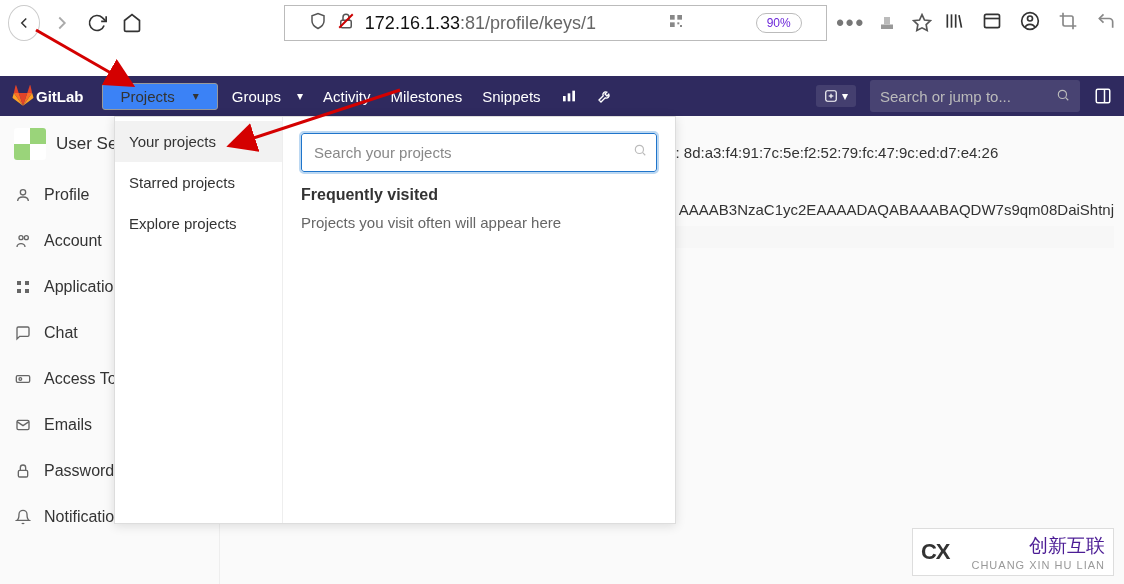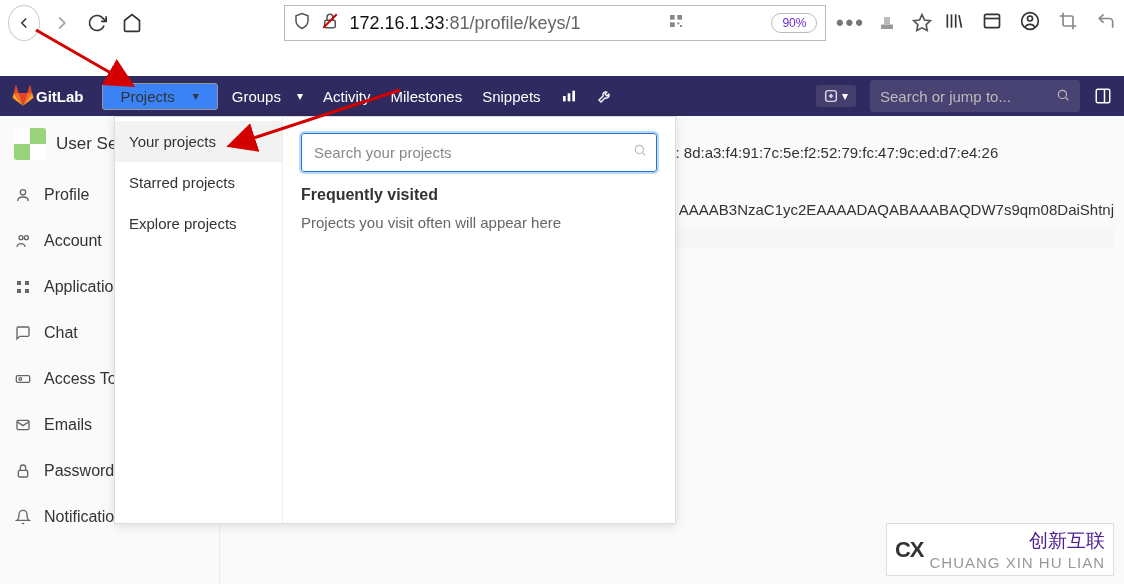--- a/index.html
+++ b/index.html
@@ -2,21 +2,21 @@
 <html><head>
 <meta charset="utf-8">
 <style>
   * { box-sizing: border-box; margin: 0; padding: 0; font-family: -apple-system, "Segoe UI", Helvetica, Arial, sans-serif; }
   html, body { width: 1124px; height: 584px; overflow: hidden; background: #fff; position: relative; }
 
   
   .browser-bar { height: 46px; display: flex; align-items: center; padding: 0 8px; gap: 10px; background: #fff; }
   .browser-bar .circ { width: 36px; height: 36px; border-radius: 50%; border: 1px solid #ccc; display: flex; align-items: center; justify-content: center; color: #555; font-size: 20px; }
   .bb-icon { color: #555; font-size: 22px; display:flex; align-items:center; justify-content:center; width:28px; }
-  .addr-wrap { margin-left: 130px; height: 36px; width: 610px; border: 1px solid #bbb; display: flex; align-items: center; padding: 0 8px; gap: 10px; font-size: 18px; color: #666; }
+  .addr-wrap { margin-left: 130px; height: 36px; width: 610px; border: 1px solid #bbb; display: flex; align-items: center; padding: 0 24px; gap: 10px; font-size: 18px; color: #666; }
   .addr-wrap .shield { color:#555; }
   .addr-wrap .blocked { color:#b00; position:relative; }
   .addr-text span.ip { color:#111; }
   .zoom-badge { border:1px solid #bbb; border-radius:12px; padding:2px 10px; font-size:12px; color:#6d28d9; margin-left:auto;}
   .right-icons { display:flex; gap:18px; margin-left:auto; align-items:center;}
 
   
   .top-gap { height: 30px; background:#fff; }
 
   
@@ -58,21 +58,21 @@
   .dd-heading { font-weight:600; font-size:16px; color:#333; margin-bottom:10px;}
   .dd-sub { font-size:15px; color:#666;}
 
   
   .arrow-layer { position:absolute; top:0; left:0; width:1124px; height:584px; pointer-events:none; z-index:100;}
 
   
   .watermark { position:absolute; bottom:8px; right:10px; background:rgba(255,255,255,0.9); border:1px solid #ddd; padding:4px 8px; display:flex; align-items:center; gap:6px; font-size:12px; color:#666;}
   .watermark .big { font-size:22px; font-weight:700; color:#333; letter-spacing:-1px;}
   .watermark .cn { font-size:19px; color:#4c1d95;text-align:right;}
-  .watermark .sub { font-size:15px; color:#999; letter-spacing:1px;}
+  .watermark .sub { font-size:11px; color:#999; letter-spacing:1px;margin-left:16px;}
 
   .chevron { font-size:12px; }
 </style>
 </head>
 <body>
 
 <div class="browser-bar">
   <div class="circ">
     <svg width="18" height="18" viewBox="0 0 24 24" fill="none" stroke="#333" stroke-width="2">
         <polyline points="15 18 9 12 15 6"></polyline>

